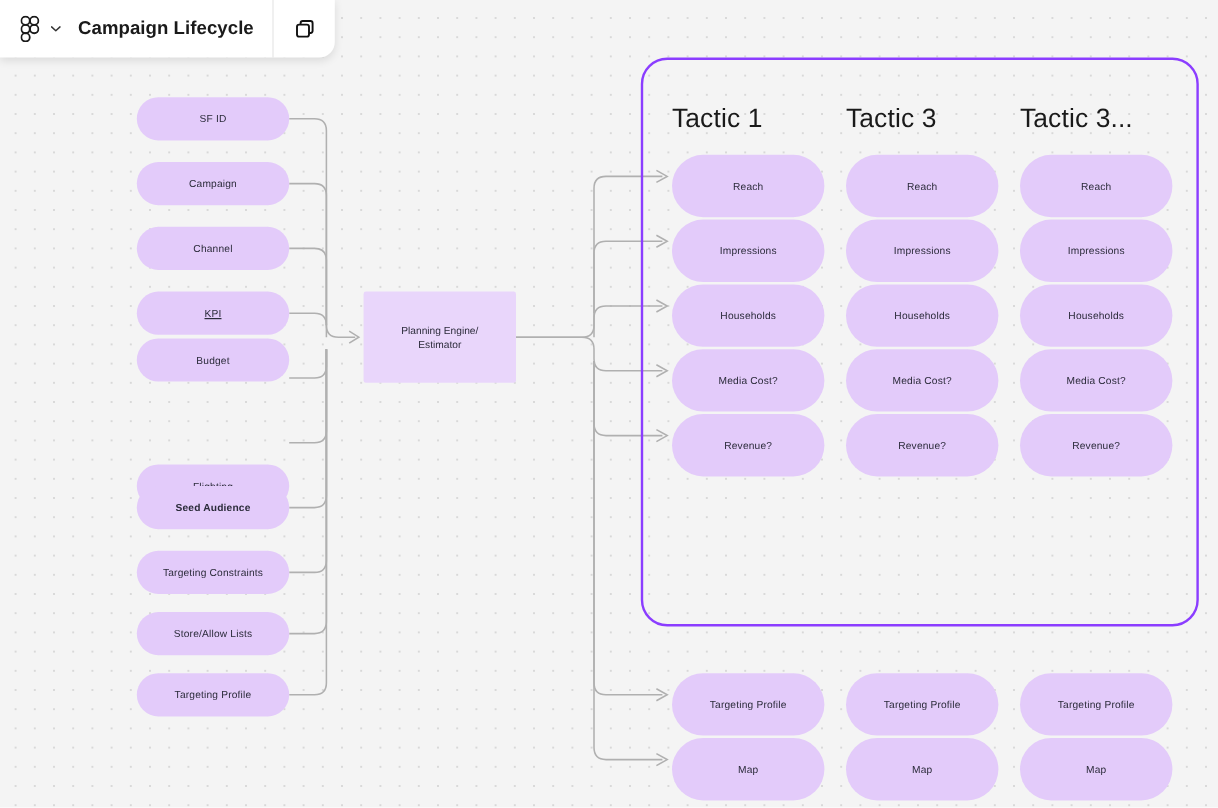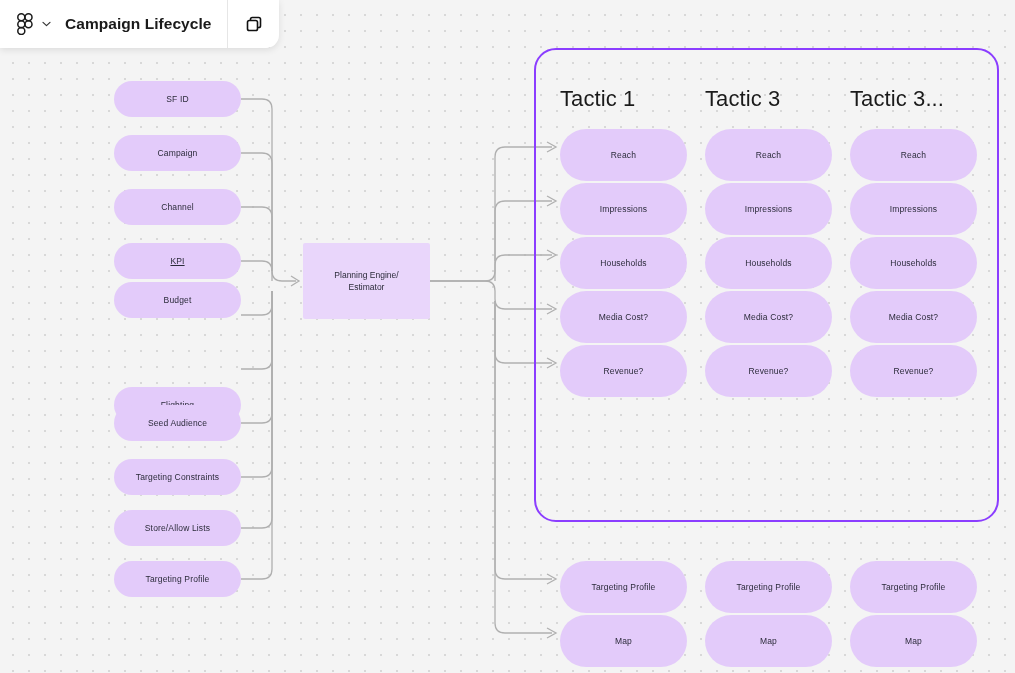--- a/index.html
+++ b/index.html
@@ -168,21 +168,21 @@
 
   <div class="plan-frame"></div>
 
   <div id="left-nodes">
       <div class="pill left-node" style="top: 81px;">SF ID</div>
       <div class="pill left-node" style="top: 135px;">Campaign</div>
       <div class="pill left-node" style="top: 189px;">Channel</div>
       <div class="pill left-node" style="top: 243px; text-decoration: underline;">KPI</div>
       <div class="pill left-node" style="top: 282px;">Budget</div>
       <div class="pill left-node" style="top: 351px; margin-top: 36px;">Flighting</div>
-      <div class="pill left-node" style="top: 405px;">Seed Audience</div>
+      <div class="pill left-node" style="top: 405px; font-weight: bold;">Seed Audience</div>
       <div class="pill left-node" style="top: 459px;">Targeting Constraints</div>
       <div class="pill left-node" style="top: 510px;">Store/Allow Lists</div>
       <div class="pill left-node" style="top: 561px;">Targeting Profile</div>
     </div>
 
   <div class="engine">
     <span>
       <span>Planning Engine/</span><br>
       <span>Estimator</span>
     </span>

